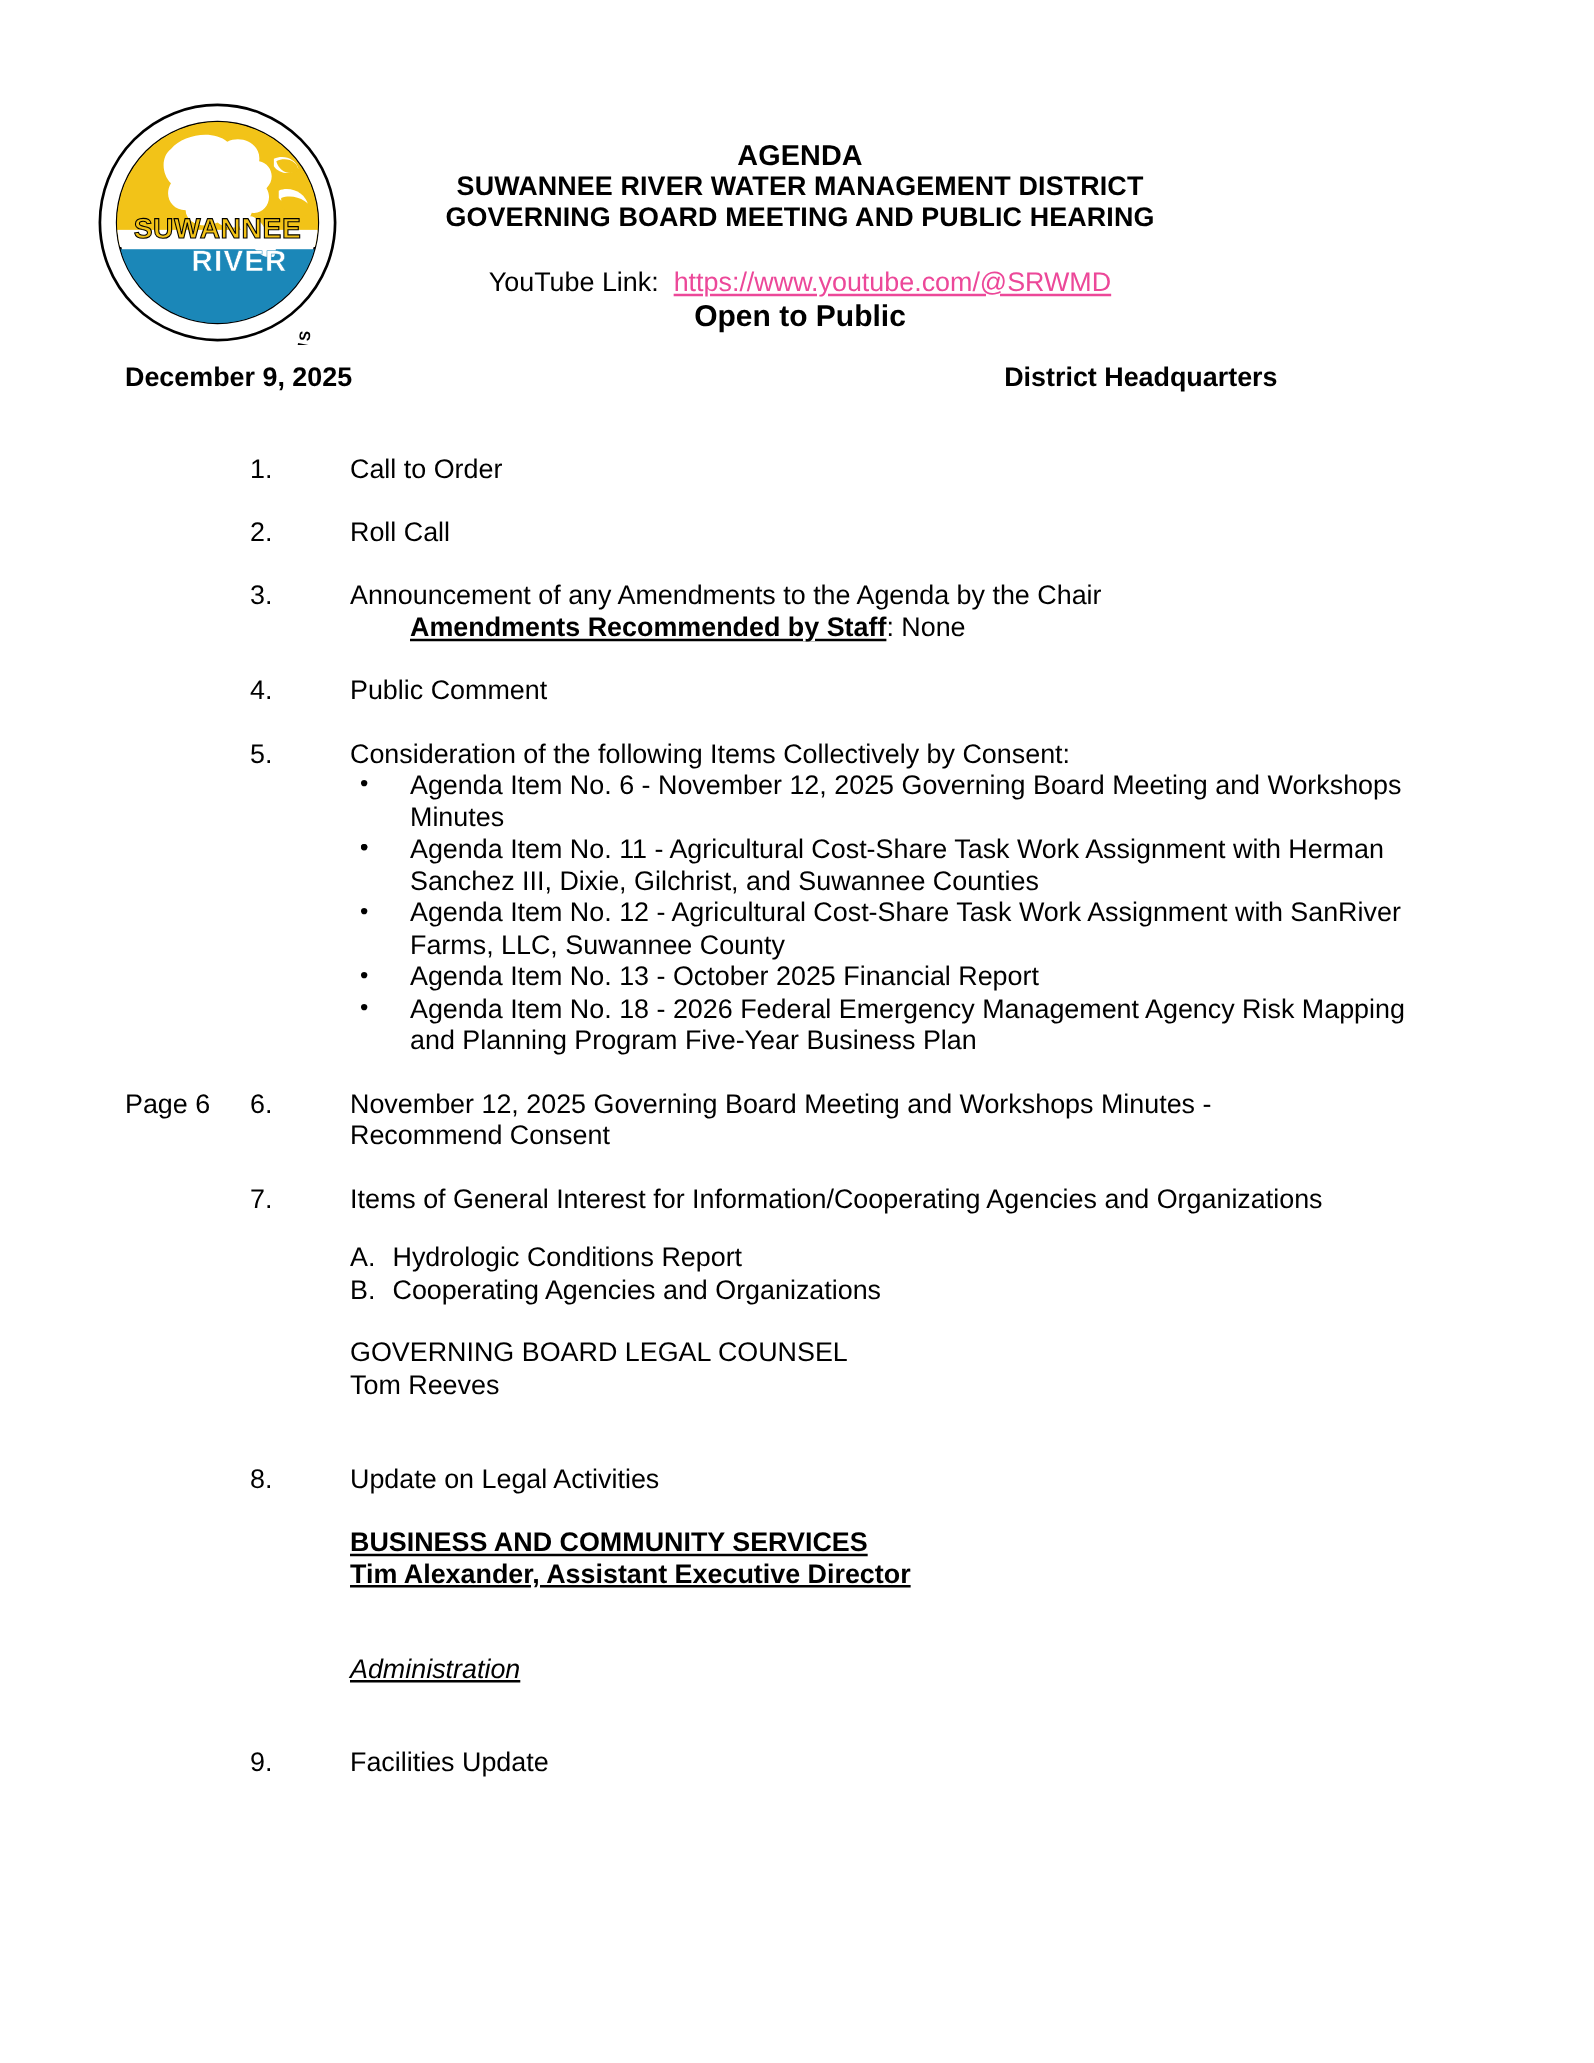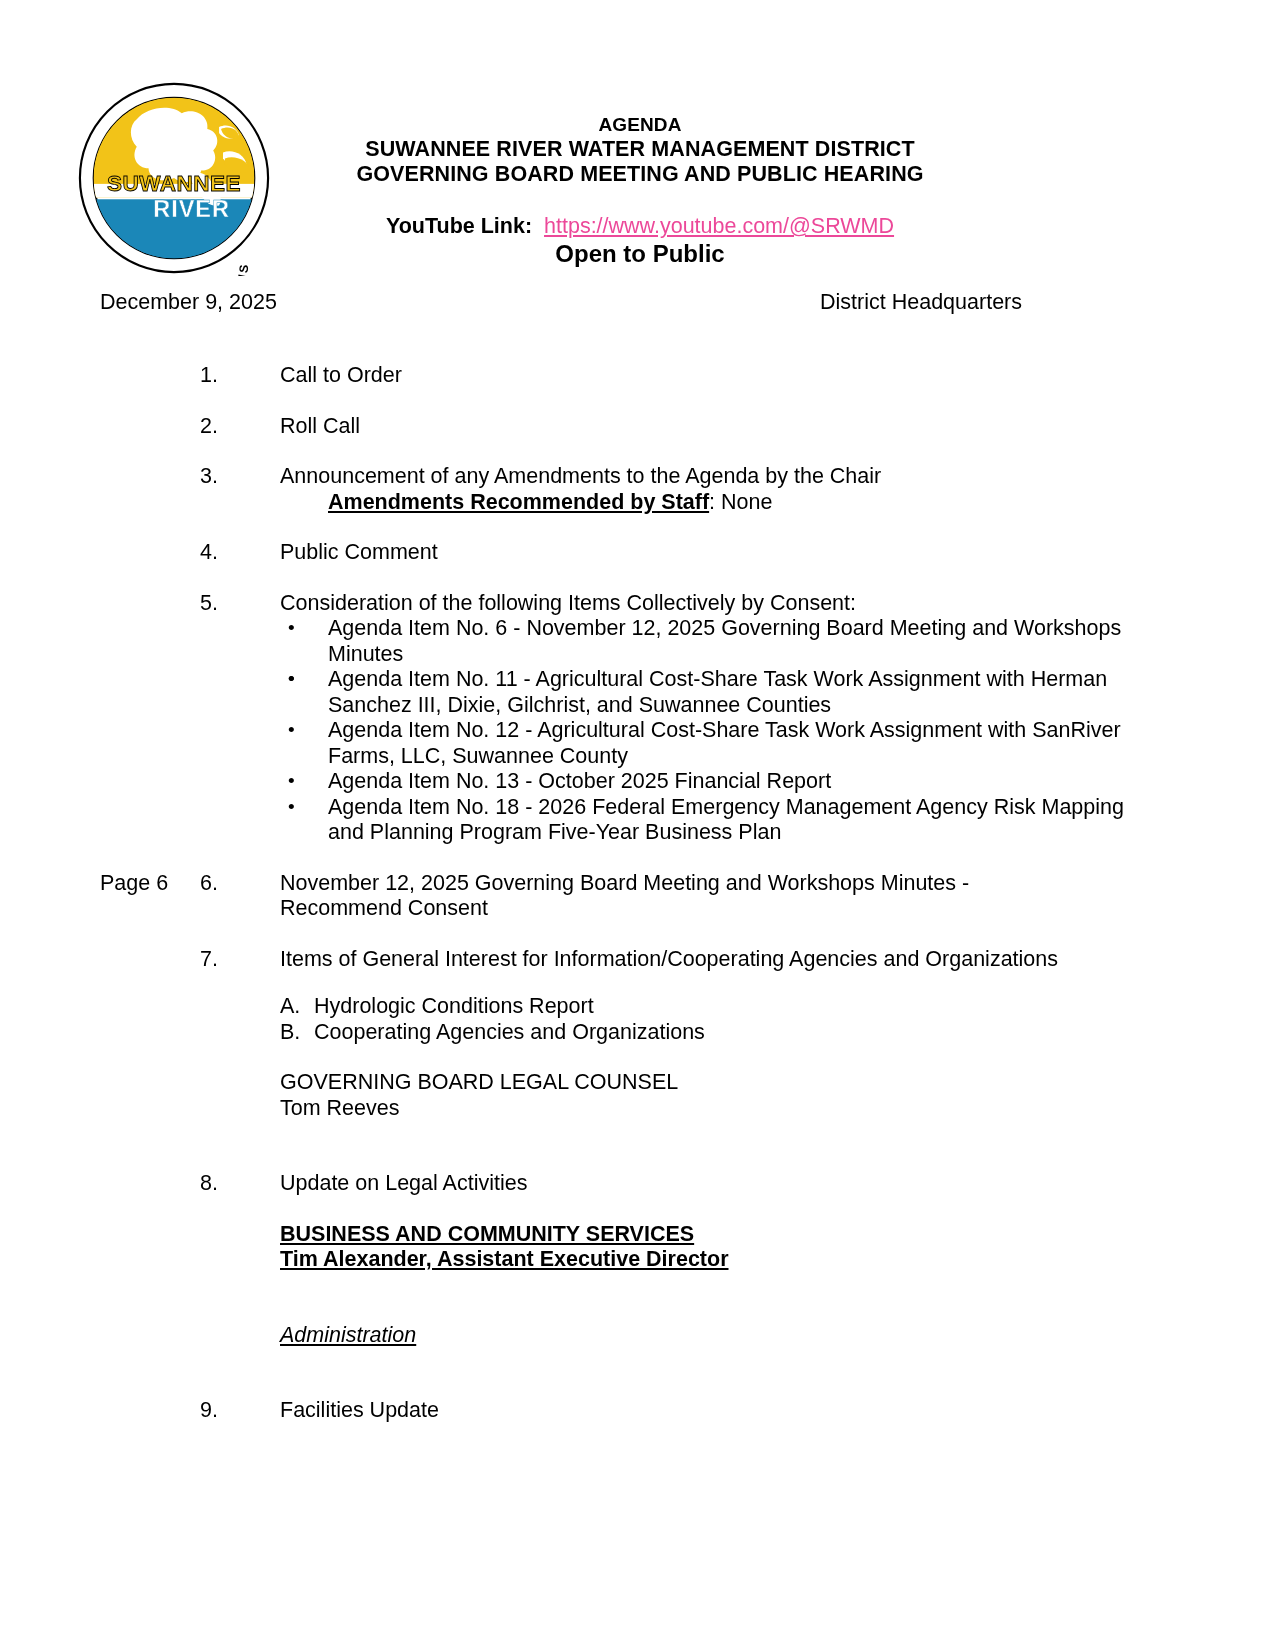--- a/index.html
+++ b/index.html
@@ -33,56 +33,57 @@
   
   .header {
     position: absolute;
     left: 250px;
     top: 112px;
     width: 780px;
     text-align: center;
   }
   .header .hline {
     font-weight: bold;
-    font-size: 19px;
+    font-size: 23px;
     line-height: 25px;
     letter-spacing: 0.1px;
     white-space: nowrap;
   }
   .header .hline.small { font-size: 21.5px; }
 
   .yt-block {
     position: absolute;
     left: 250px;
     top: 212px;
     width: 780px;
     text-align: center;
   }
   .yt-line {
     font-size: 21.5px;
     line-height: 28px;
     white-space: nowrap;
   }
-  .yt-label { font-weight: bold; }
+  .yt-label { font-weight: normal; }
   .yt-url {
     color: #ec4899;
     text-decoration: underline;
   }
   .open-public {
     font-size: 24px;
     line-height: 28px;
     font-weight: bold;
   }
 
   
   .meta {
     position: absolute;
     left: 100px;
     top: 290px;
     width: 922px;
+    font-weight: bold;
   }
   .meta-row {
     display: flex;
     justify-content: space-between;
     font-size: 21.5px;
     line-height: 25px;
   }
   .meta-left { text-align: left; }
   .meta-right { text-align: right; }
 

